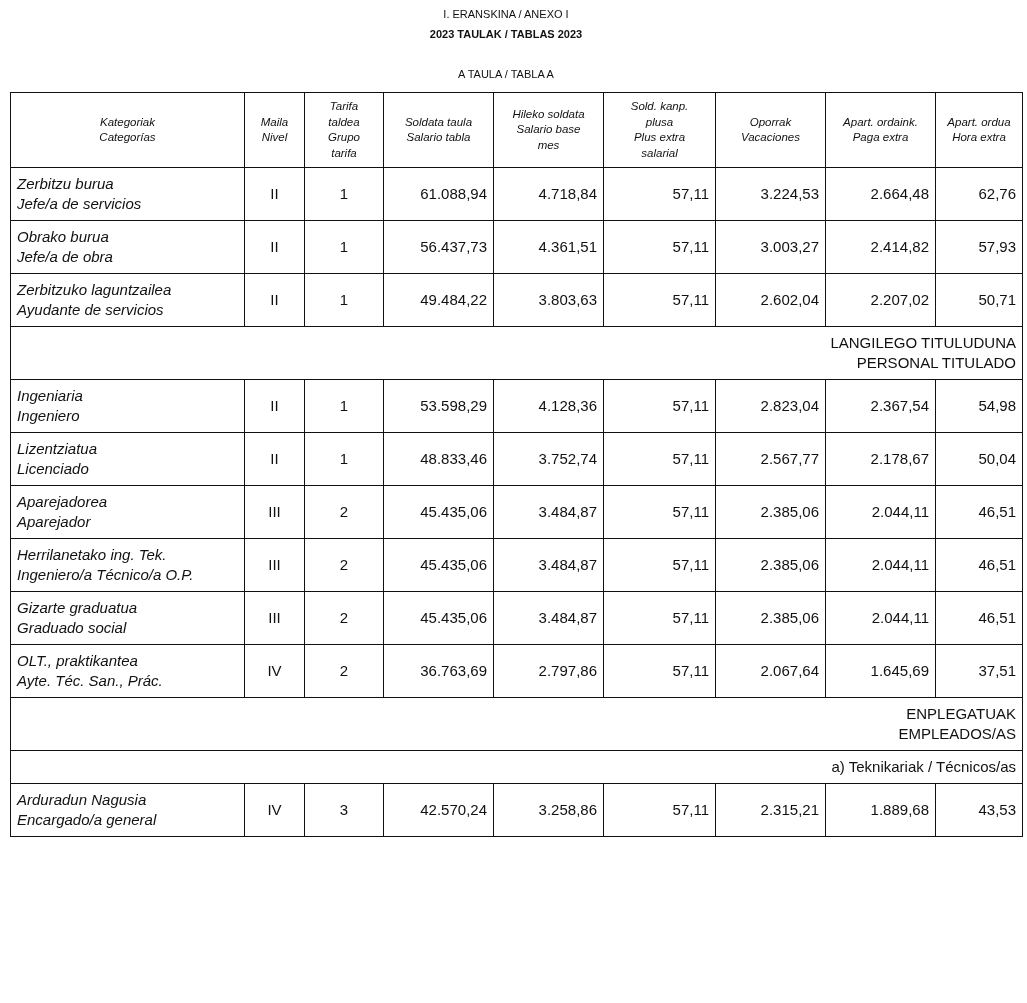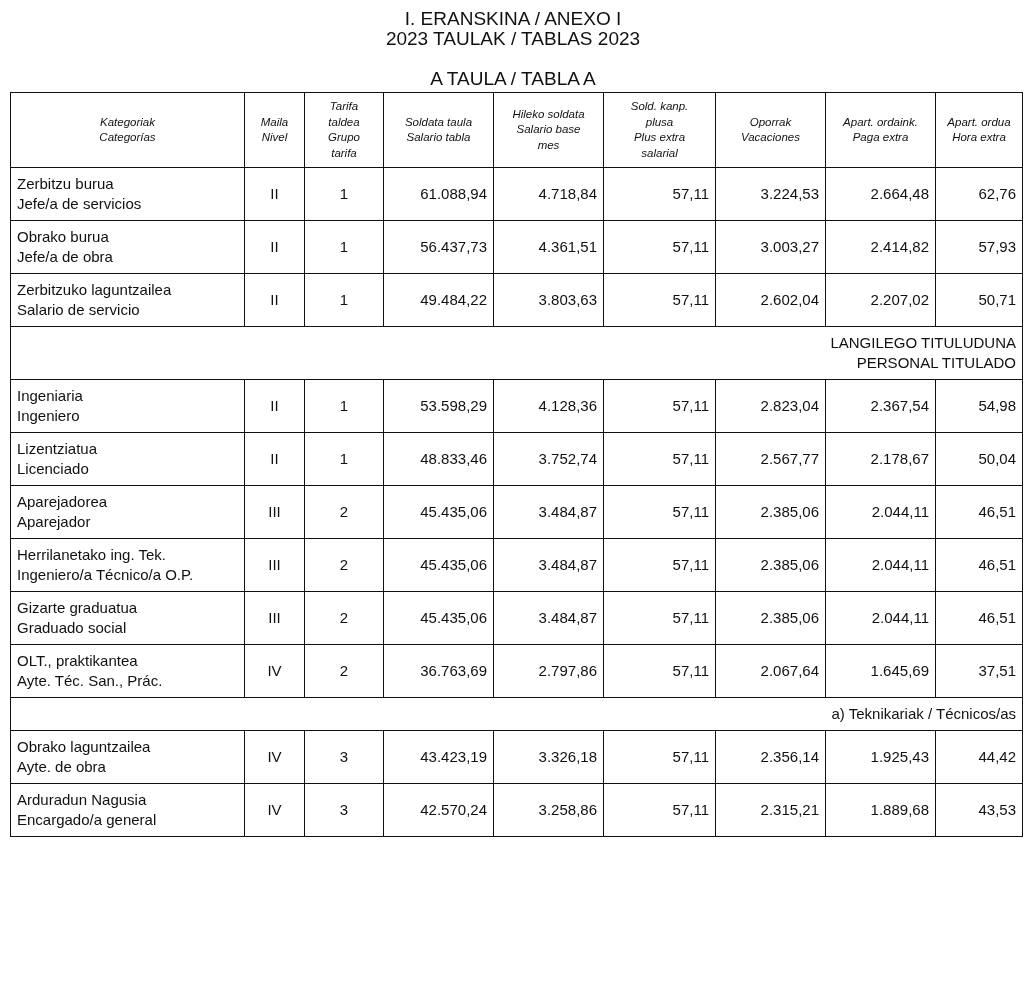--- a/index.html
+++ b/index.html
@@ -1,25 +1,25 @@
 <!DOCTYPE html>
 <html><head>
 <meta charset="utf-8">
 <style>
   html, body { margin:0; padding:0; background:#ffffff; }
   body { width:1027px; height:1003px; position:relative; font-family:"Liberation Sans", sans-serif; color:#111; overflow:hidden; }
-  .title { position:absolute; left:7px; width:1012px; text-align:center; font-size:19px; letter-spacing:0; }
+  .title { position:absolute; left:0; width:1012px; text-align:center; font-size:11px; letter-spacing:0; }
   #t1 { top:8px; }
-  #t2 { top:28px; }
+  #t2 { top:28px;font-weight:bold; }
   #t3 { top:68px; }
   table { position:absolute; left:10px; top:92px; border-collapse:collapse; table-layout:fixed; width:1012px; }
   td, th { border:1.5px solid #111; padding:0 6px; box-sizing:border-box; }
   th { font-weight:normal; font-style:italic; font-size:11.5px; line-height:15.5px; text-align:center; height:75px; vertical-align:middle; padding:0 2px; }
   td { font-size:15px; height:53px; line-height:20px; }
-  td.cat { text-align:left; vertical-align:middle; }
+  td.cat { text-align:left; vertical-align:middle;font-style:italic; }
   td.c { text-align:center; }
   td.r { text-align:right; padding-right:6px; }
   td.section { text-align:right; }
   td.sub { height:33px;margin-top:32px; }
   .line { display:block; }
 </style>
 </head>
 <body>
 
 <div class="title" id="t1">I. ERANSKINA / ANEXO I</div>
@@ -108,21 +108,21 @@
         <td class="r">56.437,73</td>
         <td class="r">4.361,51</td>
         <td class="r">57,11</td>
         <td class="r">3.003,27</td>
         <td class="r">2.414,82</td>
         <td class="r">57,93</td>
       </tr>
       <tr>
         <td class="cat">
           <span class="line">Zerbitzuko laguntzailea</span>
-          <span class="line">Salario de servicio</span>
+          <span class="line">Ayudante de servicios</span>
         </td>
         <td class="c">II</td>
         <td class="c">1</td>
         <td class="r">49.484,22</td>
         <td class="r">3.803,63</td>
         <td class="r">57,11</td>
         <td class="r">2.602,04</td>
         <td class="r">2.207,02</td>
         <td class="r">50,71</td>
       </tr>
@@ -210,37 +210,29 @@
         <td class="c">IV</td>
         <td class="c">2</td>
         <td class="r">36.763,69</td>
         <td class="r">2.797,86</td>
         <td class="r">57,11</td>
         <td class="r">2.067,64</td>
         <td class="r">1.645,69</td>
         <td class="r">37,51</td>
       </tr>
       <tr>
+        <td colspan="9" class="section">
+          <span class="line">ENPLEGATUAK</span>
+          <span class="line">EMPLEADOS/AS</span>
+        </td>
+      </tr>
+      <tr>
         <td colspan="9" class="section sub">
           <span class="line">a) Teknikariak / Técnicos/as</span>
         </td>
-      </tr>
-      <tr>
-        <td class="cat">
-          <span class="line">Obrako laguntzailea</span>
-          <span class="line">Ayte. de obra</span>
-        </td>
-        <td class="c">IV</td>
-        <td class="c">3</td>
-        <td class="r">43.423,19</td>
-        <td class="r">3.326,18</td>
-        <td class="r">57,11</td>
-        <td class="r">2.356,14</td>
-        <td class="r">1.925,43</td>
-        <td class="r">44,42</td>
       </tr>
       <tr>
         <td class="cat">
           <span class="line">Arduradun Nagusia</span>
           <span class="line">Encargado/a general</span>
         </td>
         <td class="c">IV</td>
         <td class="c">3</td>
         <td class="r">42.570,24</td>
         <td class="r">3.258,86</td>

